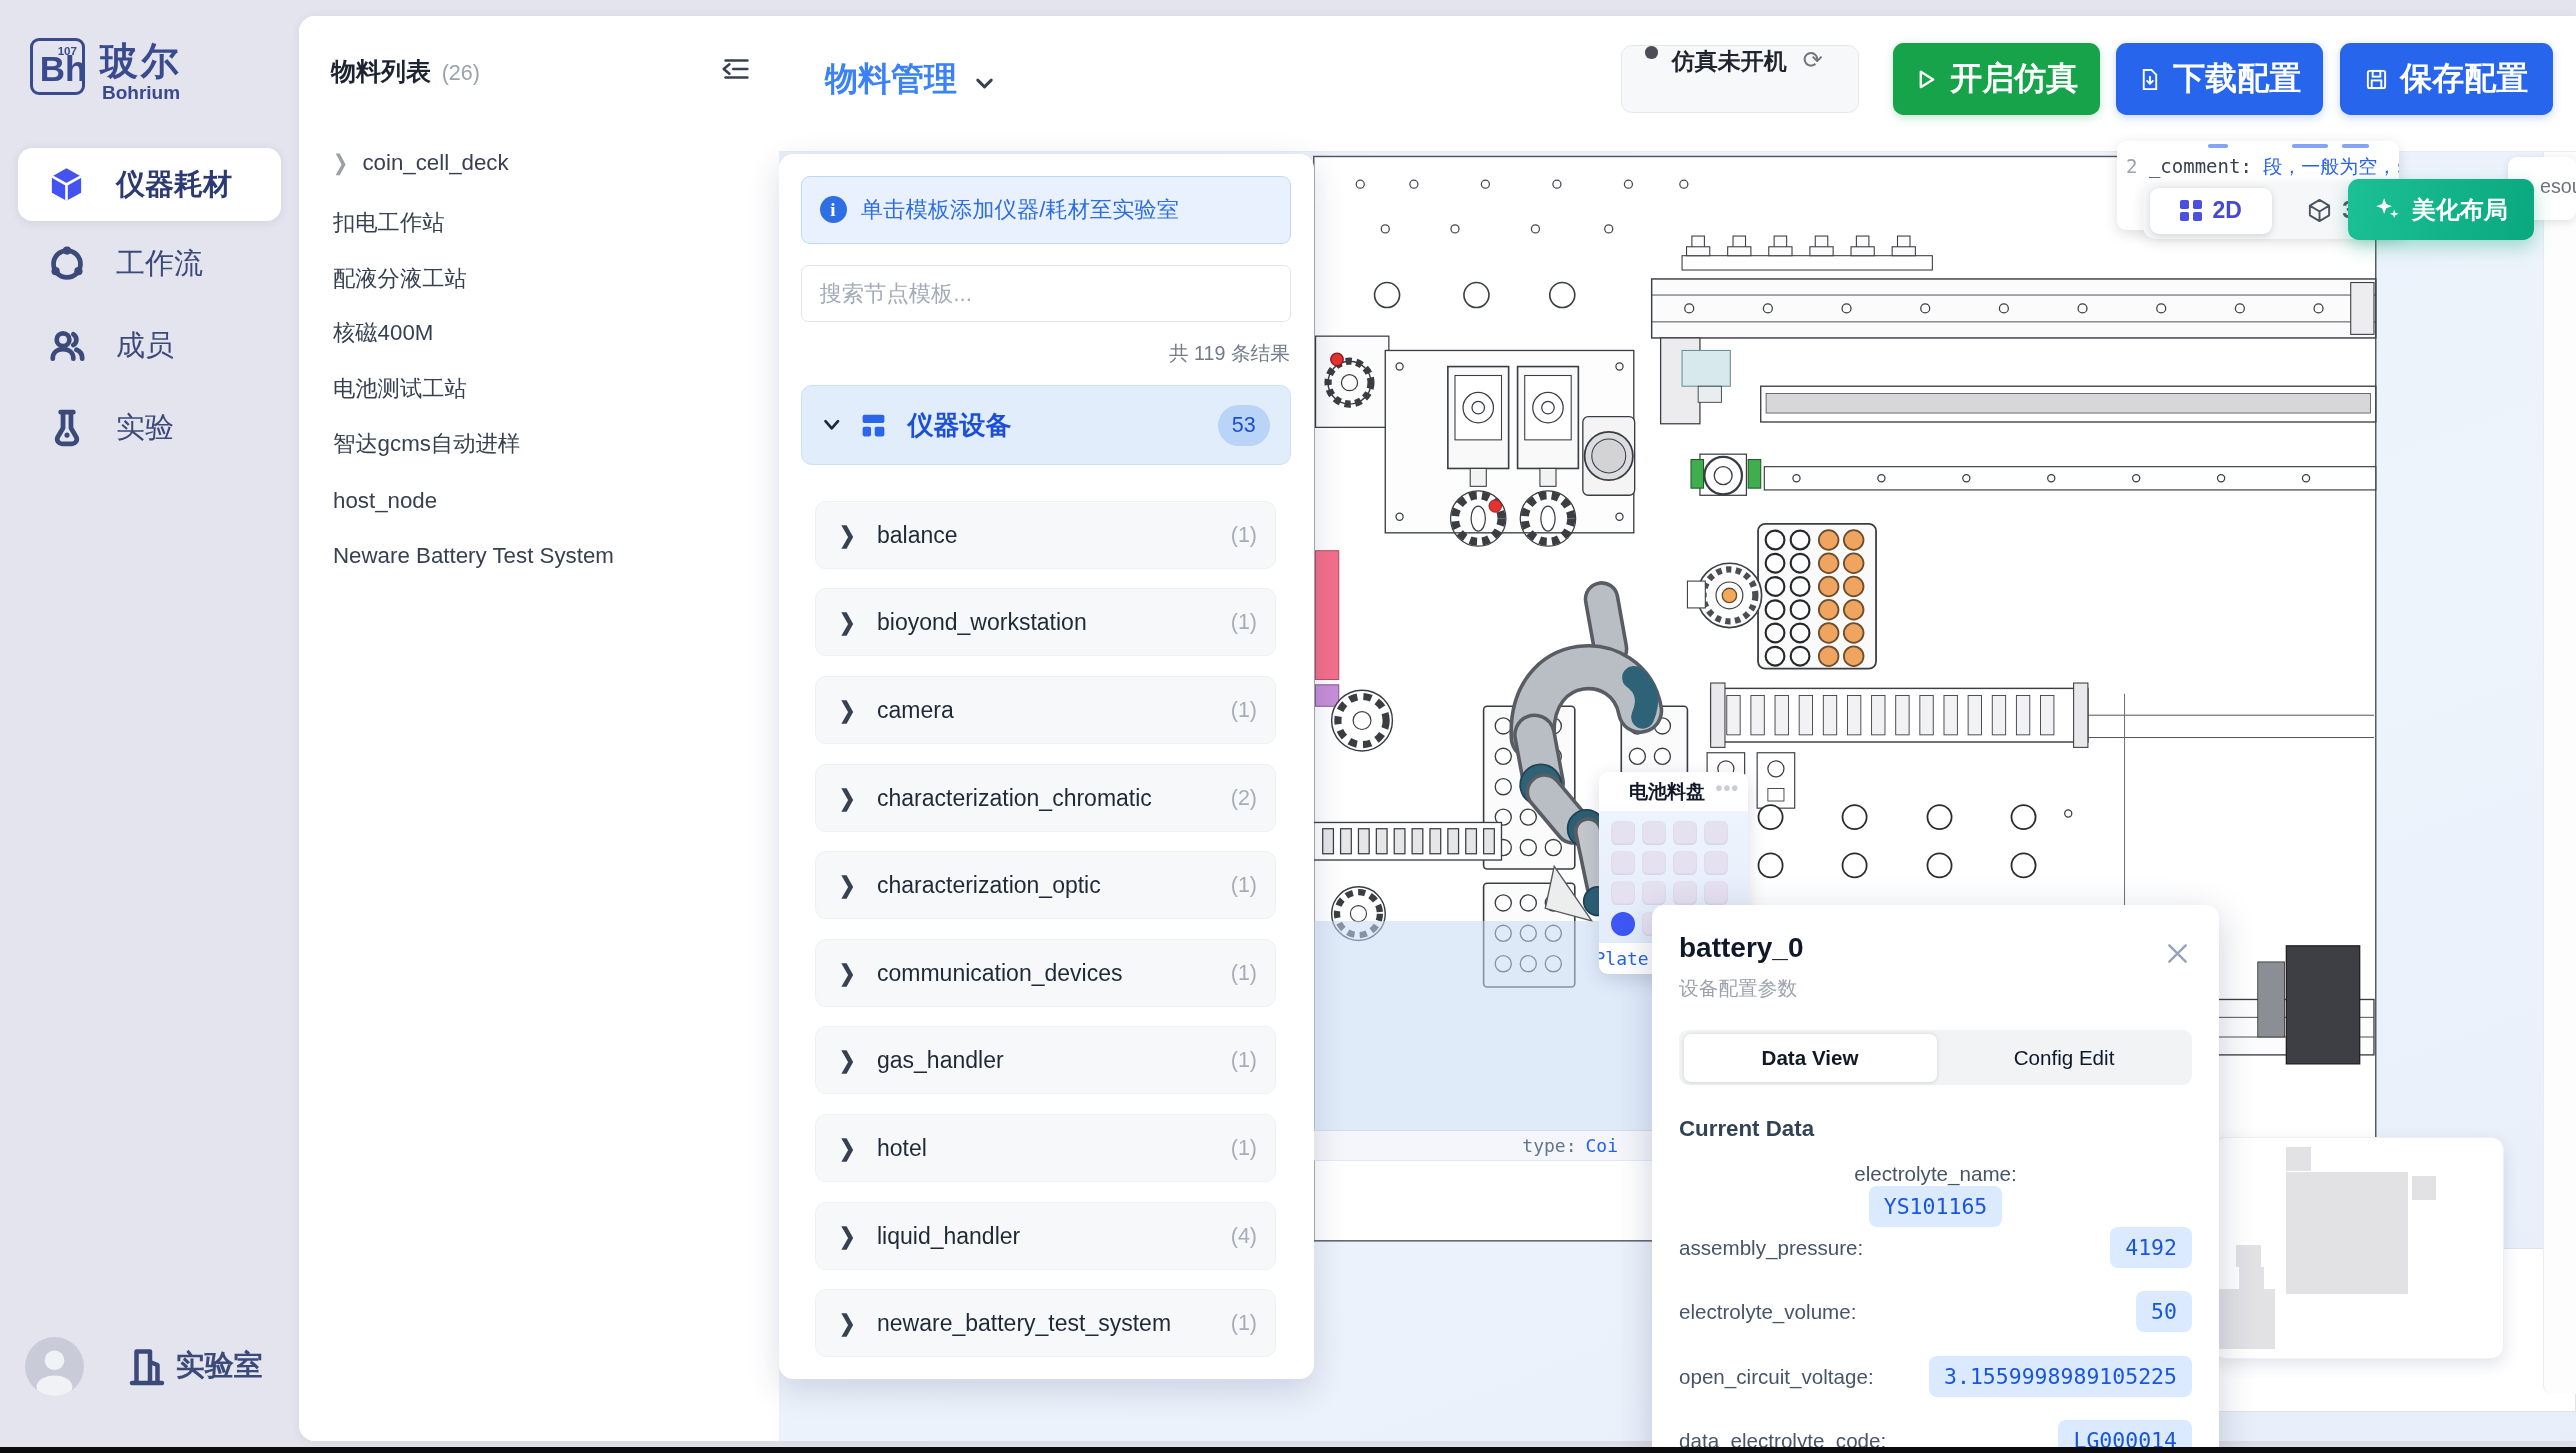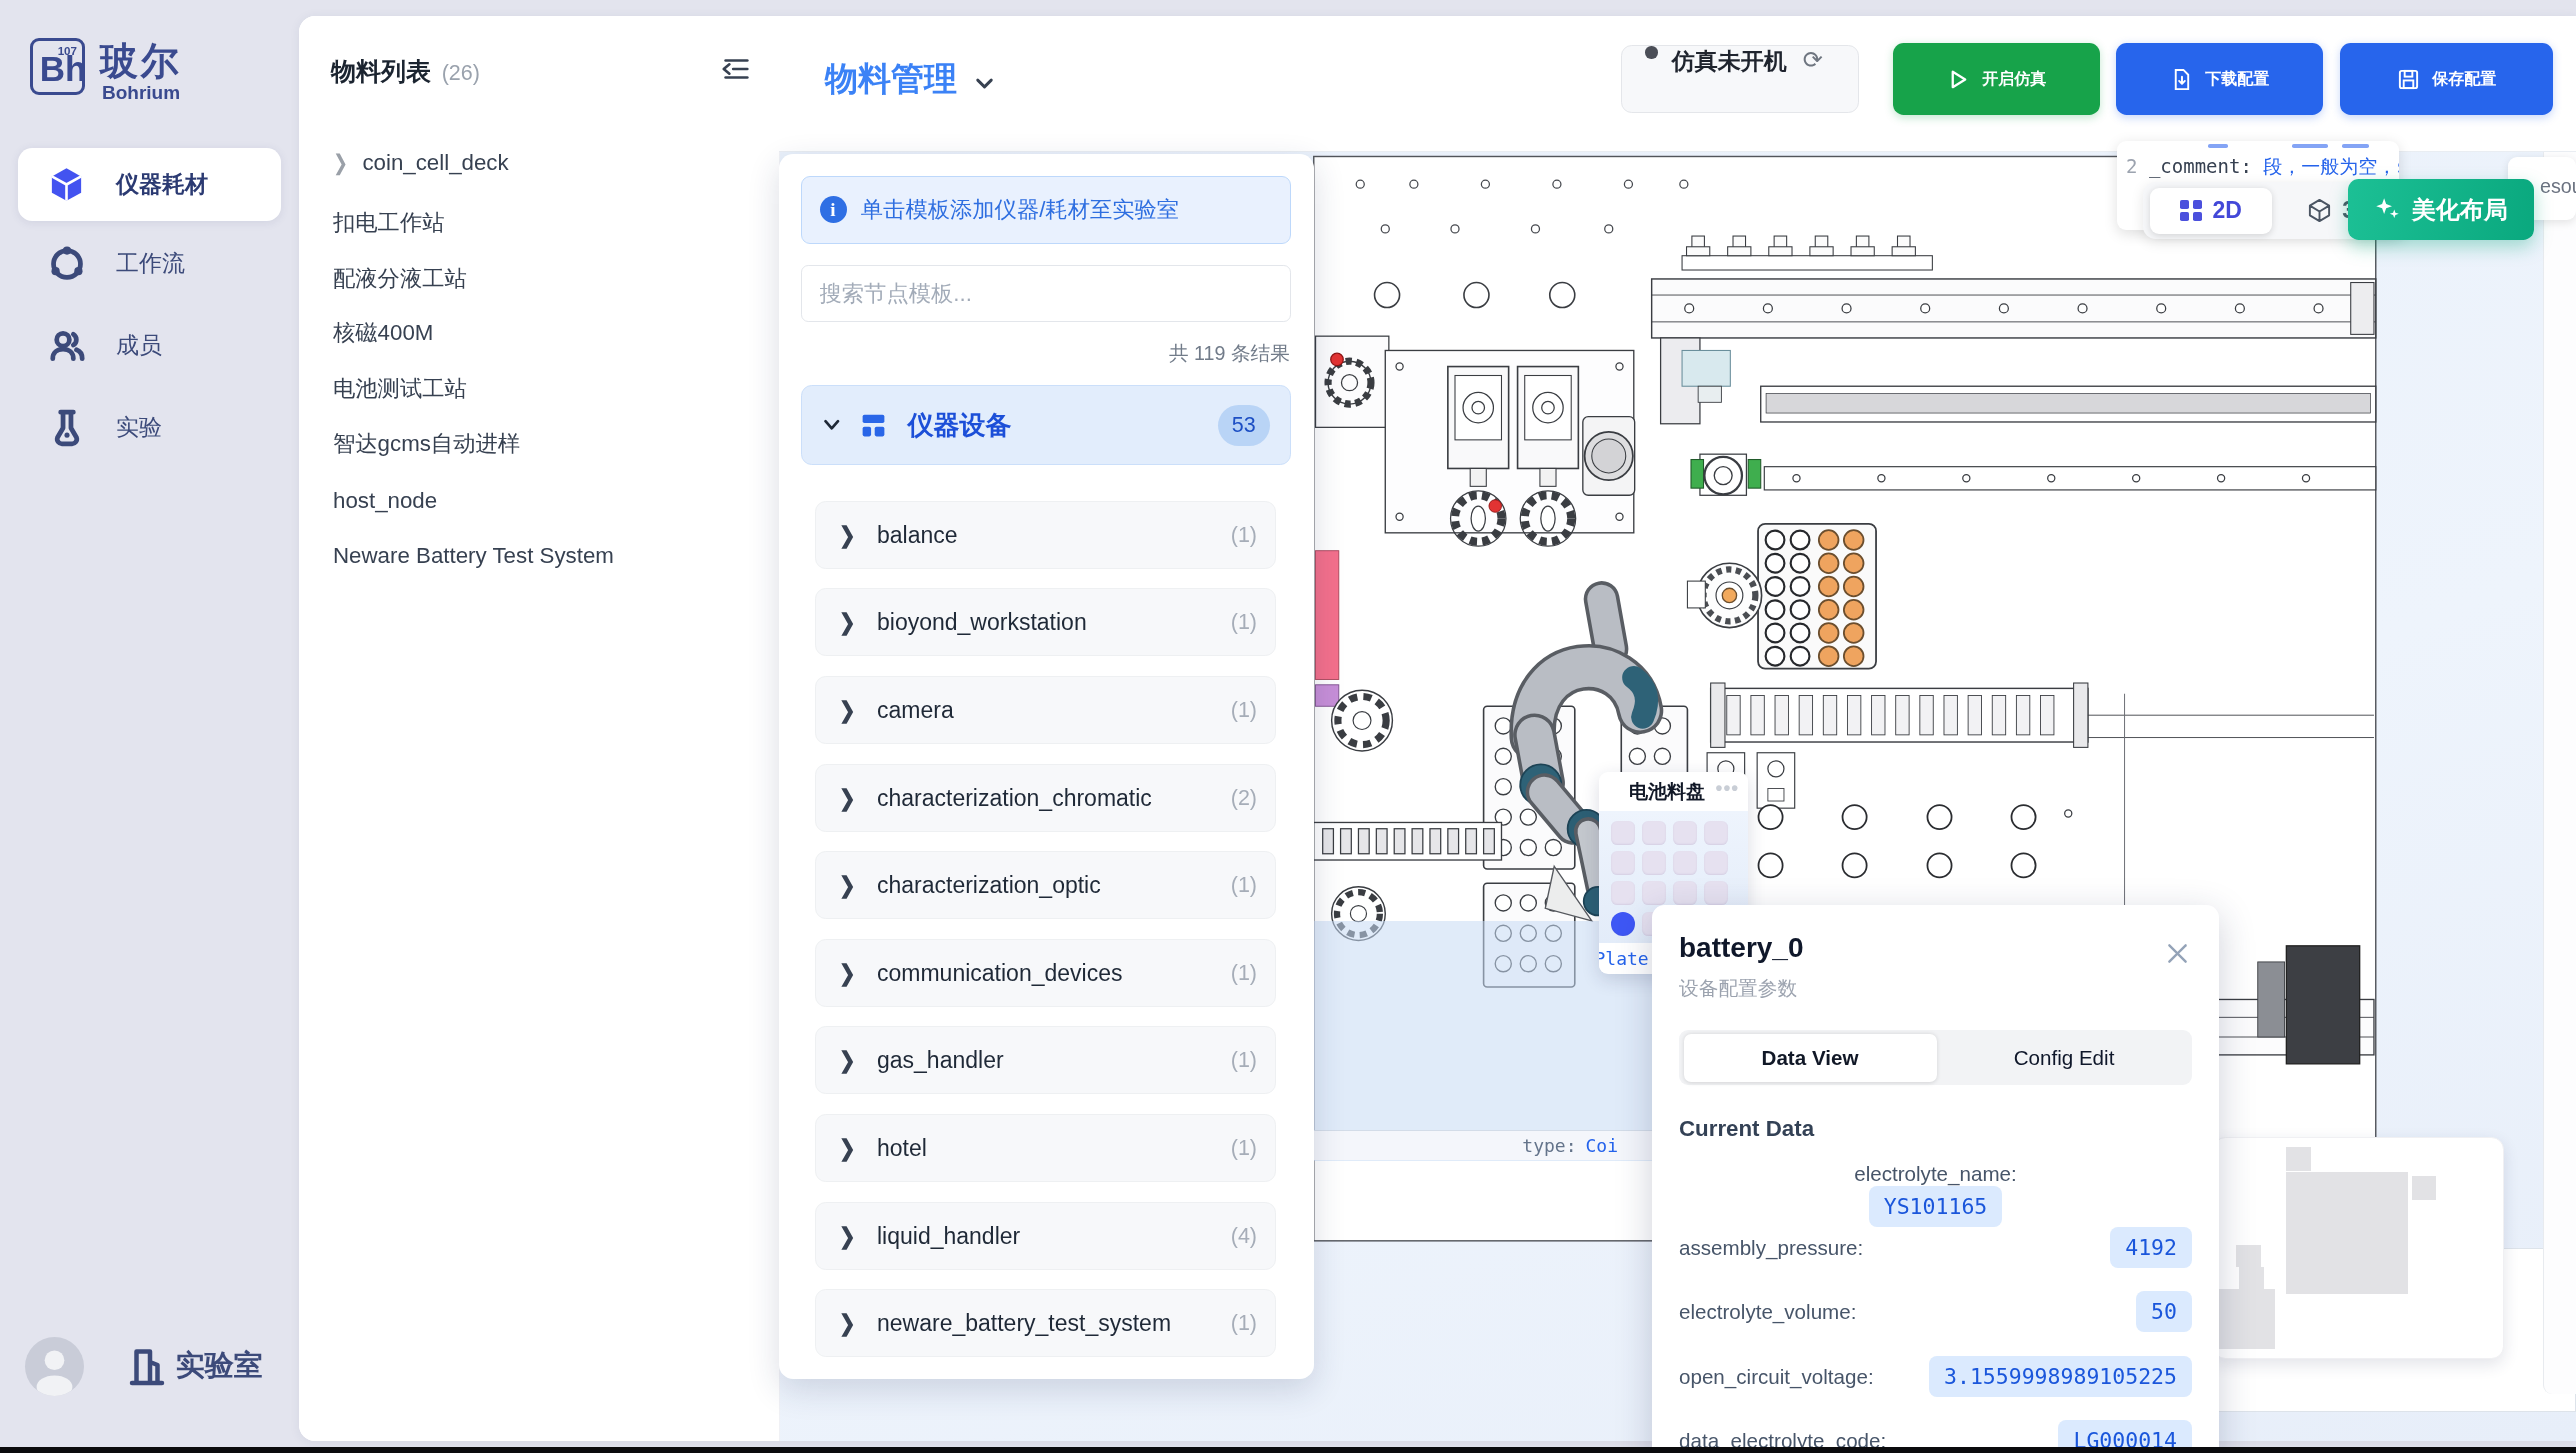--- a/index.html
+++ b/index.html
@@ -14,21 +14,21 @@
   
   #sidebar { left:0; top:0; width:299px; height:1453px; z-index:5; }
   #logo-box { left:29.5px; top:38px; width:55px; height:57px; border:3.6px solid #3a4a8f; border-radius:9px; }
   #logo-abbr { left:7.2px; bottom:2.7px; font-size:35px; font-weight:bold; color:#3a4a8f; position:absolute; }
   #logo-num { right:4.5px; top:2.7px; font-size:11.6px; font-weight:bold; color:#3a4a8f; position:absolute; }
   #brand-zh { left:100px; top:36px; font-size:38px; font-weight:bold; color:#3a4a8f; letter-spacing:2.7px; }
   #brand-en { left:102px; top:82px; font-size:19px; font-weight:600; color:#3a4a8f; }
   .nav-item { left:18px; width:263px; height:73px; display:flex; align-items:center; }
   .nav-item.active { background:#fff; border-radius:14.3px; box-shadow:0 1.8px 9px rgba(60,70,120,.10); }
   .nav-icon { margin-left:29px; width:39px; height:39px; display:flex; align-items:center; justify-content:center; }
-  .nav-label { margin-left:30px; font-size:23px; color:#3c4a7a; font-weight:500; }
+  .nav-label { margin-left:30px; font-size:29px; color:#3c4a7a; font-weight:500; }
   .nav-item.active .nav-label { color:#2b3a72; font-weight:bold; }
   #sb-footer { left:0; top:1330px; width:299px; height:72px; display:flex; align-items:center; }
   #avatar { margin-left:25px; width:59px; height:59px; border-radius:50%; background:#c9ccd8; overflow:hidden; position:relative; }
   #lab-row { margin-left:45px; display:flex; align-items:center; }
   #lab-label { margin-left:10.7px; font-size:29px; color:#3c4a7a; font-weight:600; }
 
   
   #materials { left:299px; top:16px; width:481px; height:1425px; background:#fff; border-radius:16px 0 0 16px; border-right:0.9px solid #f0f1f5; z-index:6; }
   #mat-title-row { left:32px; top:39px; display:flex; align-items:baseline; }
   #mat-title { font-size:25px; font-weight:bold; color:#1b2430; }
@@ -38,21 +38,21 @@
   .mat-chev { color:#9aa0a8; font-size:18px; margin-right:14.3px; transform:scaleY(1.2); }
 
   
   #canvas-header { left:779px; top:16px; width:1797px; height:136px; background:#fff; border-bottom:0.9px solid #e9edf2; z-index:13; }
   #page-title-row { left:46px; top:41px; display:flex; align-items:center; }
   #page-title { font-size:33px; font-weight:bold; color:#3b82f6;font-family:Liberation Mono, monospace; }
   #status-pill { left:842px; top:29px; width:238px; height:68px; background:#f7f8fa; border:1.8px solid #e4e6ea; border-radius:10.7px; display:flex; align-items:flex-start; }
   #status-dot { width:12.5px; height:12.5px; border-radius:50%; background:#4b4e57; margin-left:23px; }
   #status-label { margin-left:14.3px; font-size:23px; font-weight:600; color:#1f242e; }
   #status-refresh { margin-left:16px; font-size:24px; color:#6f7680; }
-  .hd-btn { top:27px; height:72px; border-radius:10.7px; display:flex; align-items:center; justify-content:center; color:#fff; font-size:16px; font-weight:bold; cursor:pointer; }
+  .hd-btn { top:27px; height:72px; border-radius:10.7px; display:flex; align-items:center; justify-content:center; color:#fff; font-size:32px; font-weight:bold; cursor:pointer; }
   .hd-btn svg { margin-right:12.5px; }
   #btn-start { left:1114px; width:207px; background:#17a34a; box-shadow:0 2.7px 9px rgba(23,163,74,.25); }
   #btn-download { left:1337px; width:207px; background:#2765ec; box-shadow:0 2.7px 9px rgba(39,101,236,.25); }
   #btn-save { left:1561px; width:213px; background:#2765ec; box-shadow:0 2.7px 9px rgba(39,101,236,.25); }
 
   
   #template-panel { left:779px; top:154px; width:535px; height:1225px; background:#fff; border-radius:14.3px; box-shadow:0 10.7px 32px rgba(30,45,90,.16); z-index:30; overflow:hidden; }
   #tpl-banner { left:21.5px; top:21.5px; width:490px; height:68px; background:#e9f1fe; border:1.8px solid #bdd8fb; border-radius:9px; display:flex; align-items:center; }
   #tpl-banner-icon { margin-left:18px; width:27px; height:27px; border-radius:50%; background:#2f6fe4; color:#fff; font-size:19px; font-weight:bold; display:flex; align-items:center; justify-content:center; font-family:"Liberation Serif",serif; }
   #tpl-banner-text { margin-left:14.3px; font-size:22.3px; color:#2e6ee0; }

